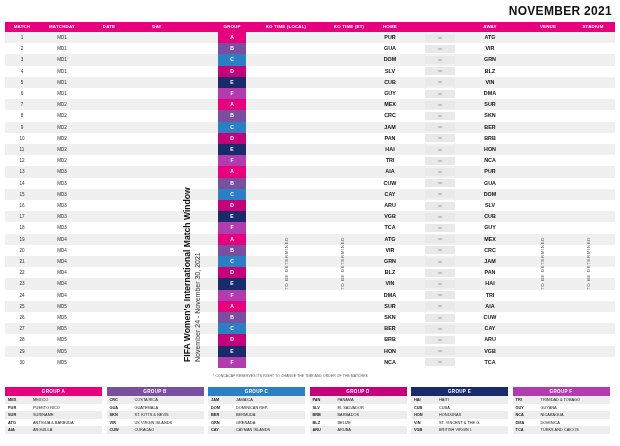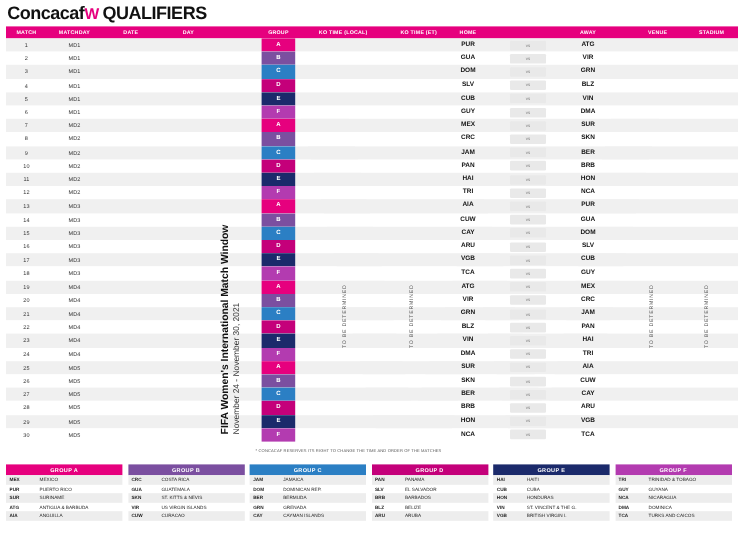--- a/index.html
+++ b/index.html
@@ -119,23 +119,21 @@
   }
   .gp-row{height:7.6px;line-height:7.6px;font-size:3.9px;color:#222;position:relative;}
   .gp-row.alt{background:#ededed;}
   .gp-code{position:absolute;left:3px;width:22px;font-weight:bold;}
   .gp-name{position:absolute;left:28px;right:2px;}
 </style>
 </head>
 <body>
 
 <div class="header">
-  <div class="logo">
-    <span>Concacaf</span><span class="w">W</span> <span class="qual">QUALIFIERS</span>
-  </div>
+  <div class="nov">NOVEMBER 2021</div>
 </div>
 
 <div class="thead">
   <div class="c-match">MATCH</div>
   <div class="c-matchday">MATCHDAY</div>
   <div class="c-date">DATE</div>
   <div class="c-day">DAY</div>
   <div class="c-group">GROUP</div>
   <div class="c-kol">KO TIME (LOCAL)</div>
   <div class="c-koet">KO TIME (ET)</div>

